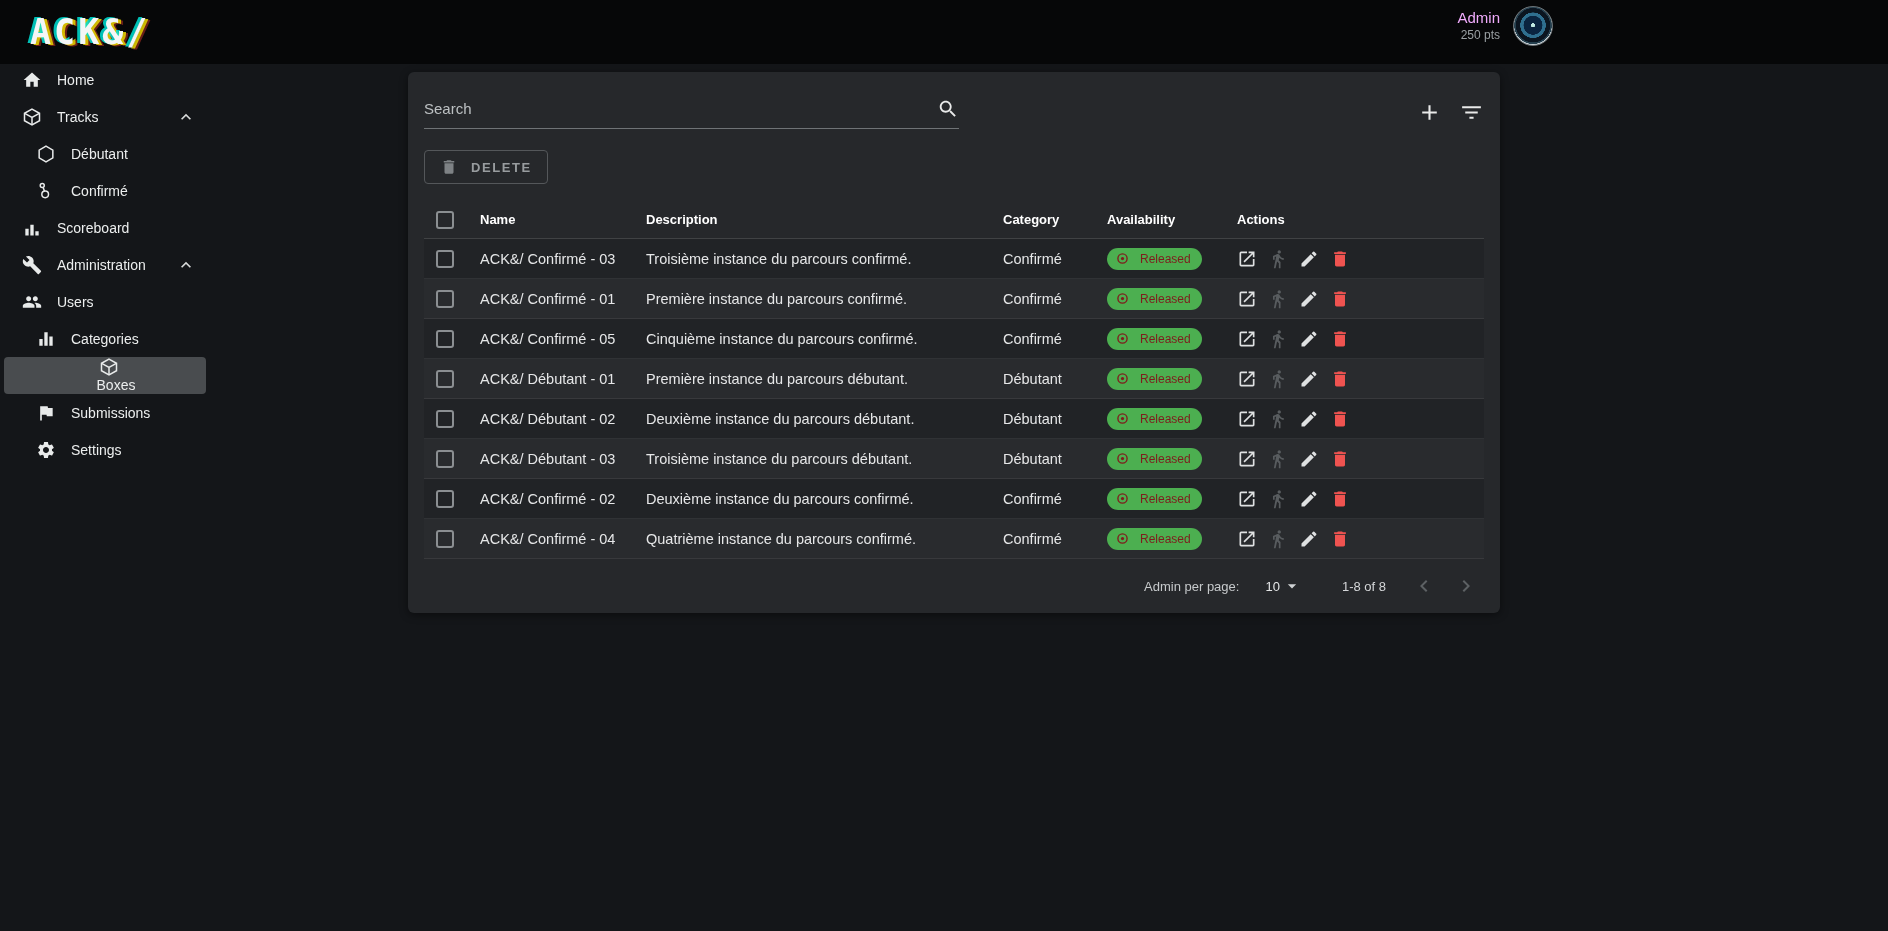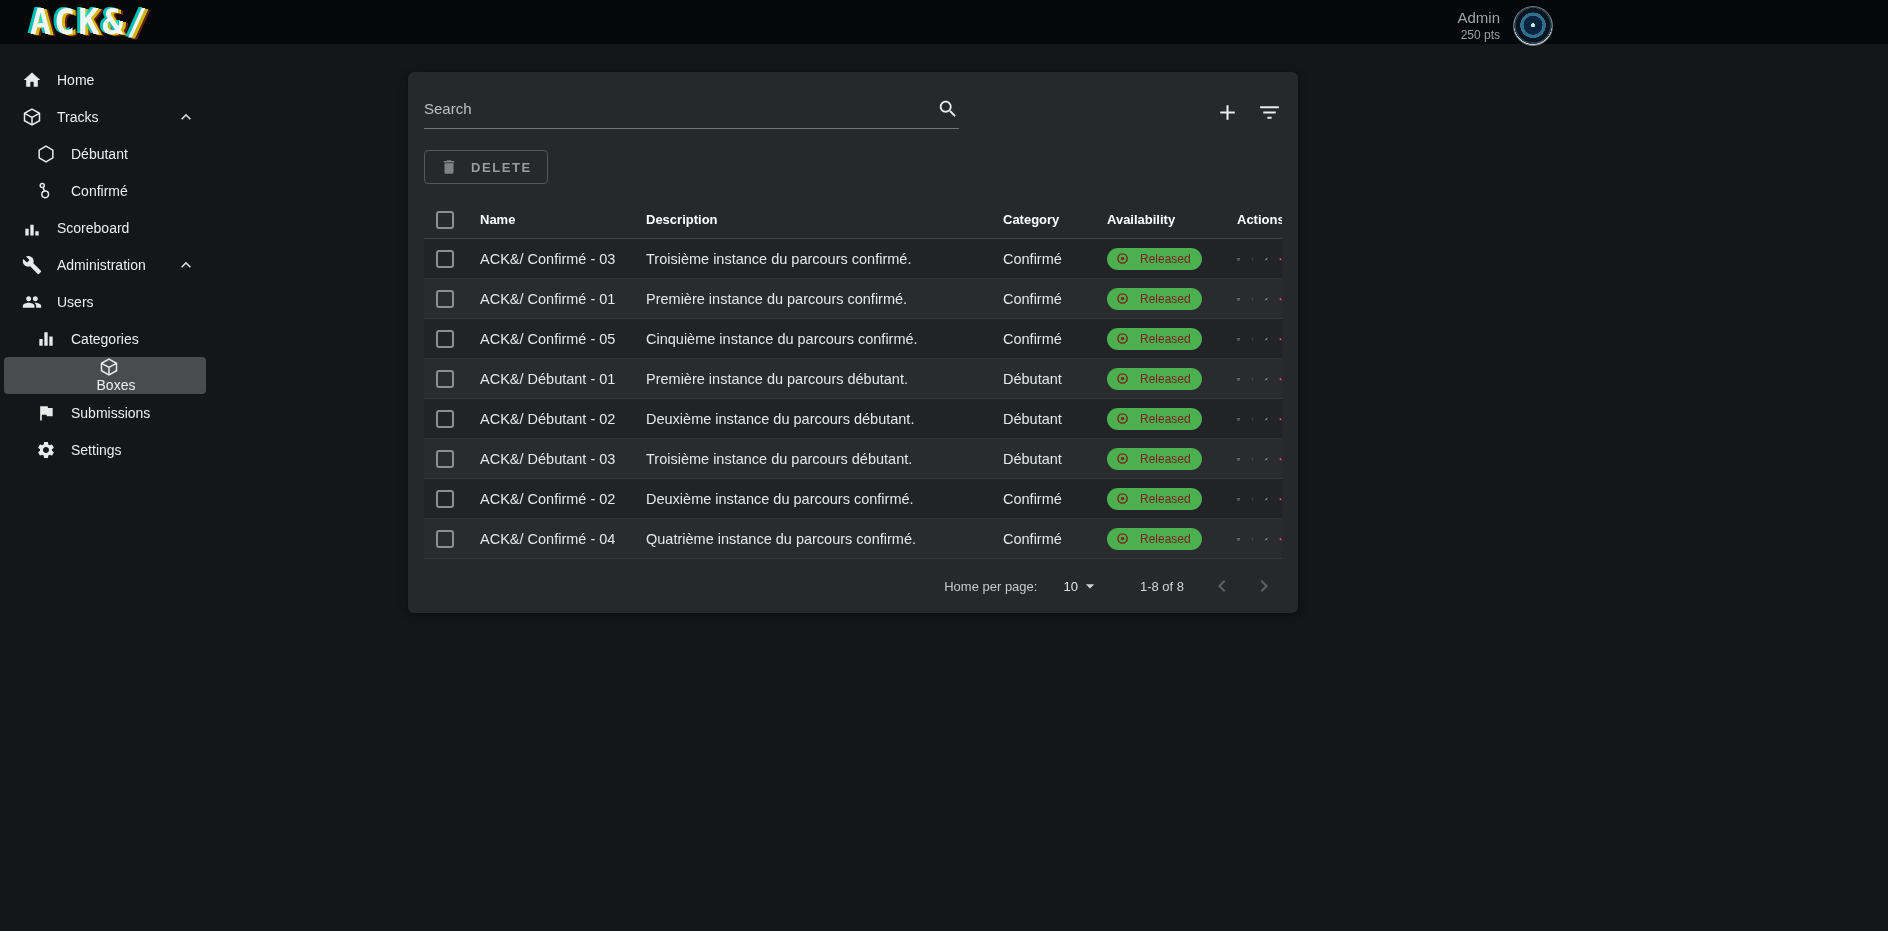--- a/index.html
+++ b/index.html
@@ -12,37 +12,37 @@
   html,body{margin:0;padding:0;}
   body{
     width:1888px;height:931px;position:relative;overflow:hidden;
     background:#141619;color:#e9eaea;
     font-family:"Liberation Sans", sans-serif;
   }
   svg{display:block;}
 
   
   .topbar{
-    position:absolute;top:0;left:0;right:0;height:44px;
+    position:absolute;top:0;left:0;right:0;height:64px;
     background:#060708;display:flex;align-items:center;
     padding:15px 30px;z-index:10;
   }
   .logo{
     font-family:"DejaVu Sans Mono", monospace;
     font-weight:bold;font-size:35px;letter-spacing:3px;
     color:#f4f6f6;
     text-shadow:-3px -1px 0 rgba(0,224,213,.85), 3px 1px 0 rgba(233,214,0,.85), 5px 2px 0 rgba(226,61,45,.45);
     cursor:pointer;user-select:none;
   }
   .topbar-right{
     position:absolute;right:335px;top:0;height:52px;
     display:flex;align-items:center;gap:13px;
   }
   .user-meta{text-align:right;line-height:1.25;}
-  .user-name{font-size:15px;color:#a3a3a3;}
+  .user-name{font-size:15px;color:#f0abfc;}
   .user-points{font-size:12px;color:#9aa0a3;}
   .avatar{
     width:40px;height:40px;border-radius:50%;cursor:pointer;
     background:
       radial-gradient(circle at 50% 48%,
         #bfe8e0 0 7%,
         #0a2440 8% 34%,
         #2f6f8f 35% 46%,
         #0b1520 47% 62%,
         #25404f 63% 68%,
@@ -61,21 +61,21 @@
     padding:0 10px 0 18px;
     font-size:14px;color:#eceeee;cursor:pointer;white-space:nowrap;
   }
   .s-item .ic{width:20px;height:20px;margin-right:15px;flex:none;color:#e8eaea;}
   .s-item.sub{padding-left:32px;}
   .s-item.selected{background:var(--sel);flex-direction:column;}
   .chev{margin-left:auto;width:20px;height:20px;color:#d9dbdb;}
 
   
   .card{
-    position:absolute;left:408px;top:72px;width:890px;
+    position:absolute;left:408px;top:72px;width:1092px;
     background:#26282b;border-radius:6px;
     padding:24px 16px 0;box-shadow:0 2px 8px rgba(0,0,0,.45);
   }
   .card-top{display:flex;justify-content:space-between;align-items:flex-start;}
   .search-field{
     width:535px;display:flex;align-items:center;
     border-bottom:1px solid #6f7376;padding-bottom:7px;
   }
   .search-input{
     flex:1;background:transparent;border:none;outline:none;
@@ -618,21 +618,21 @@
         <svg viewBox="0 0 24 24" fill="currentColor">
                 <path d="M6 19c0 1.1.9 2 2 2h8c1.1 0 2-.9 2-2V7H6v12zM19 4h-3.5l-1-1h-5l-1 1H5v2h14V4z"></path>
               </svg>
       </button>
     </div>
   </div>
 </div>
   </div>
 
   <div class="tfoot">
-    <span class="rpp-label">Home per page:</span>
+    <span class="rpp-label">Admin per page:</span>
     <span class="rpp-select">
       <span>10</span>
       <svg class="ic" viewBox="0 0 24 24" fill="currentColor">
           <path d="m7 10 5 5 5-5z"></path>
         </svg>
     </span>
     <span class="range">1-8 of 8</span>
     <button class="pg-btn">
       <svg viewBox="0 0 24 24" fill="currentColor">
           <path d="M15.41 7.41 14 6l-6 6 6 6 1.41-1.41L10.83 12z"></path>

